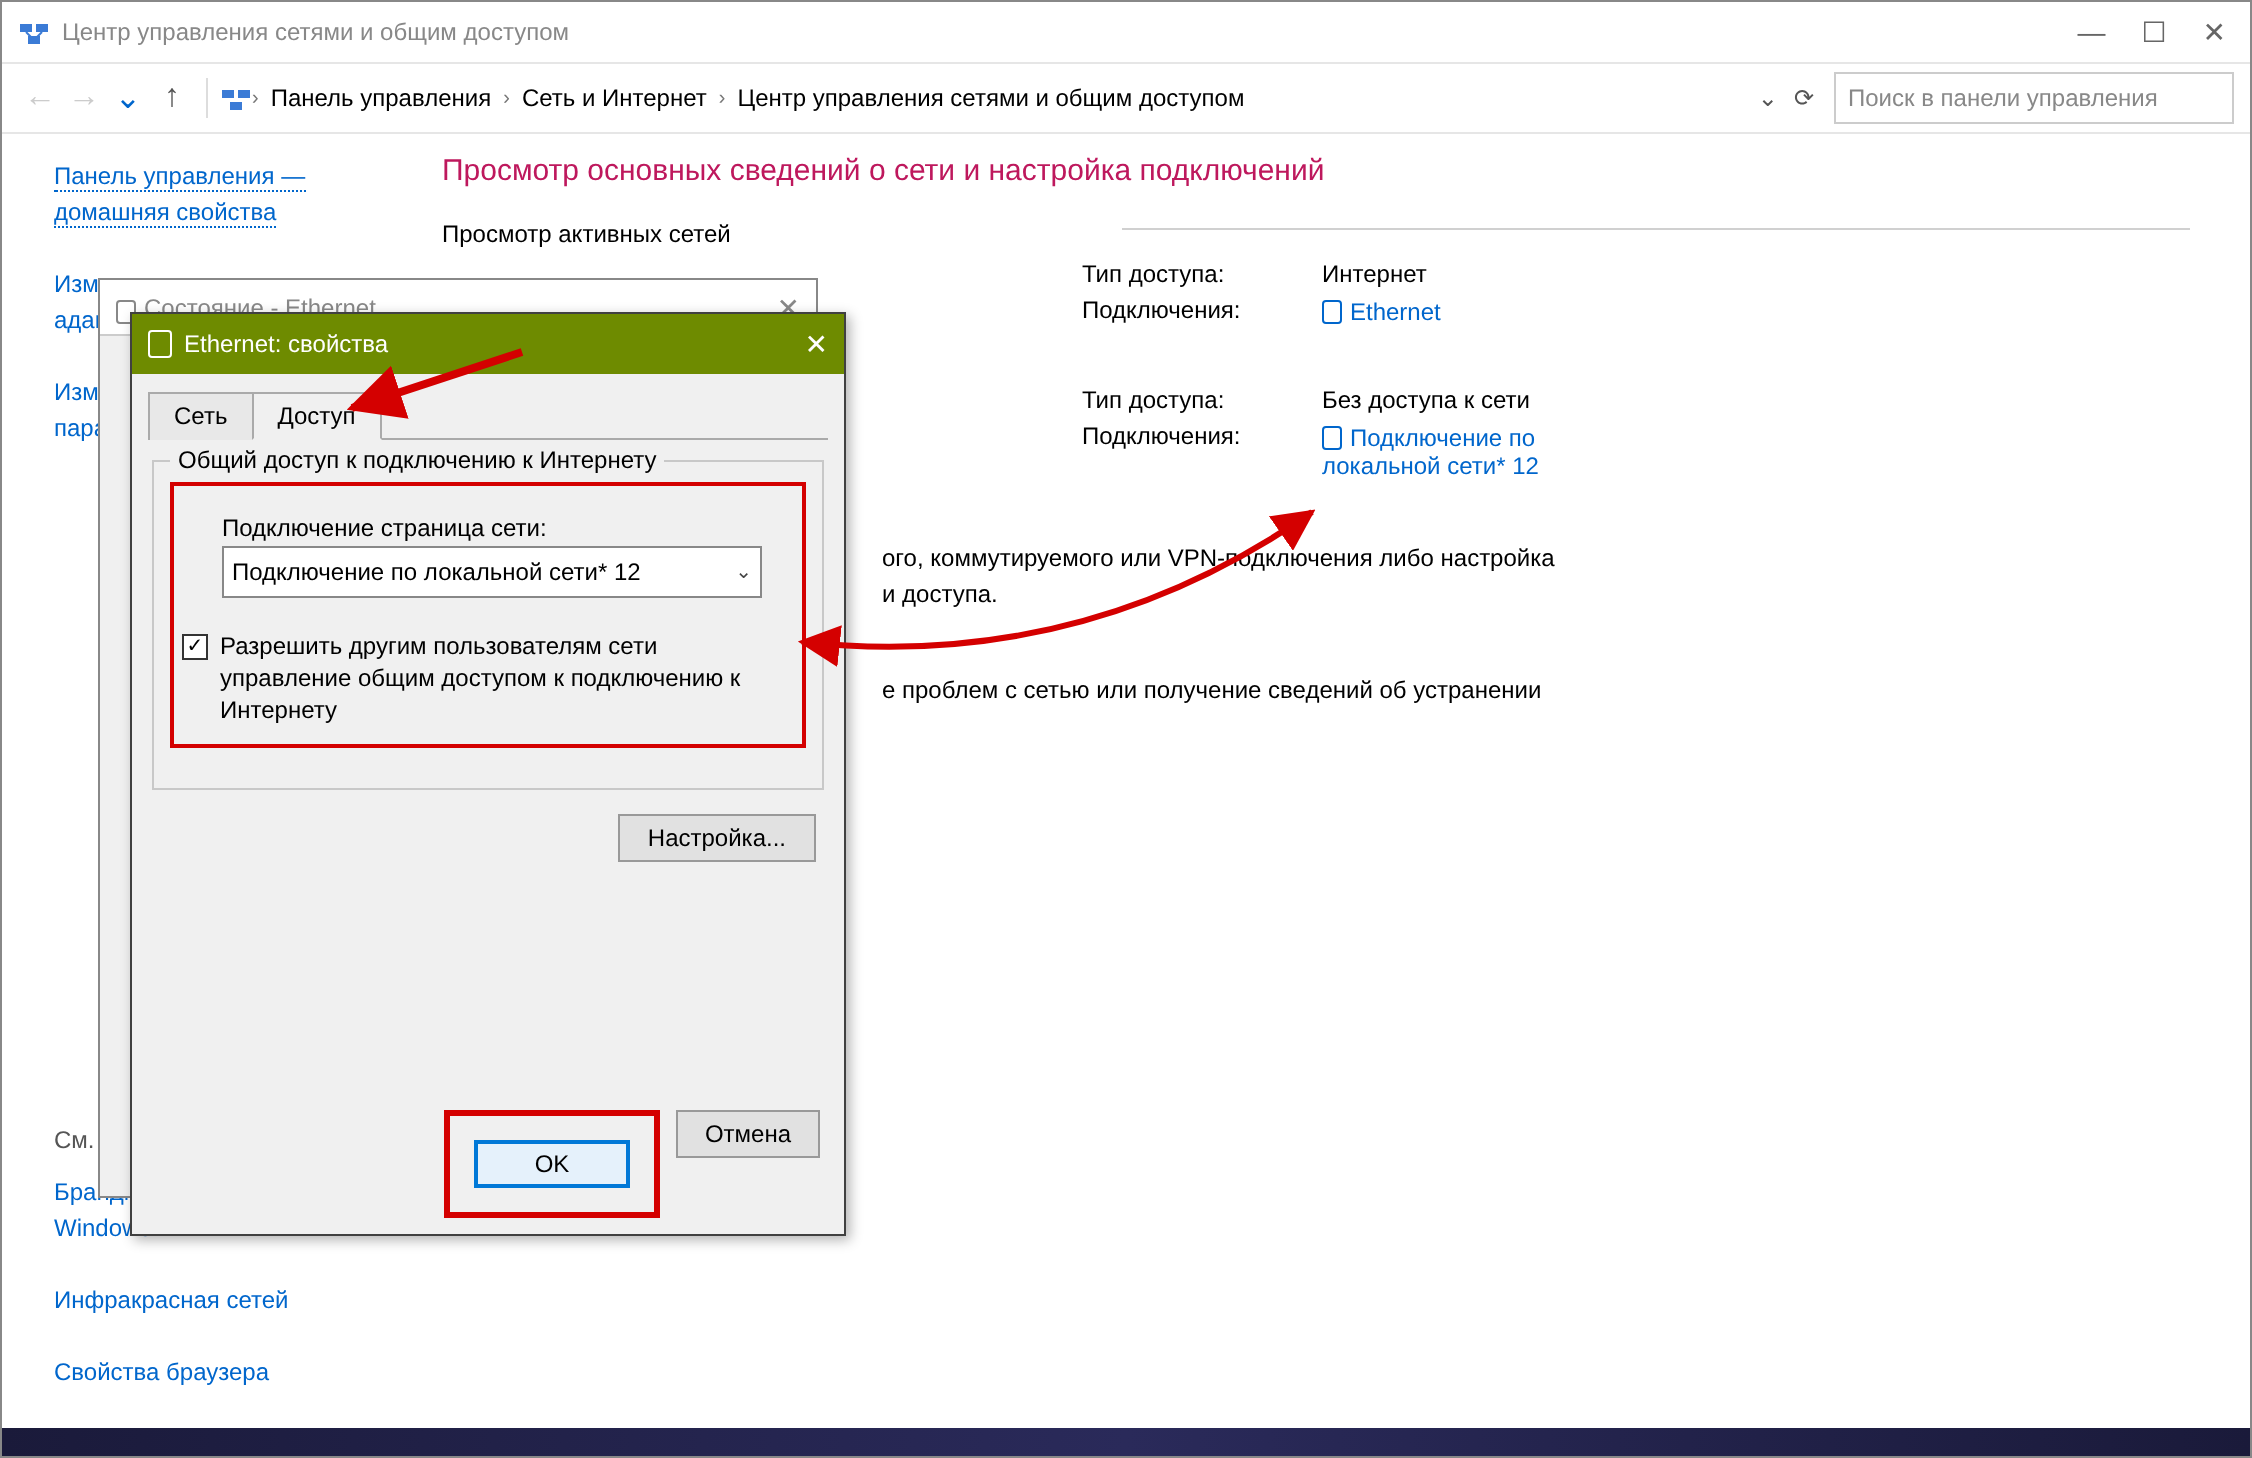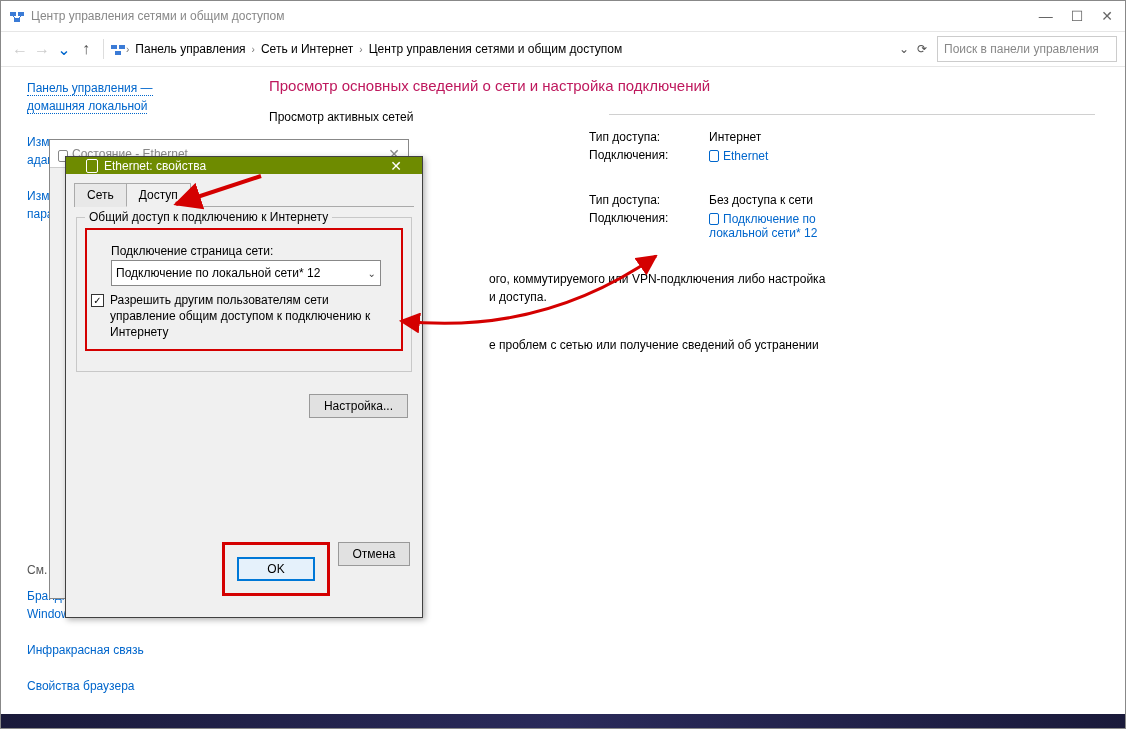--- a/index.html
+++ b/index.html
@@ -33,23 +33,23 @@
     border-top: 1px solid #e6e6e6;
     border-bottom: 1px solid #e6e6e6;
   }
   .nav-arrow { width: 22px; text-align: center; color: #555; font-size: 16px; }
   .nav-arrow.disabled { color: #ccc; }
   .nav-sep { width: 1px; height: 20px; background: #ddd; margin: 0 6px; }
   .breadcrumbs { display: flex; align-items: center; gap: 6px; flex: 1; }
   .crumb { color: #000; }
   .crumb-caret { color: #777; font-size: 10px; }
   .addr-dd-refresh { display: flex; align-items: center; gap: 8px; color: #555; margin-right:10px; }
-  .search-box { width: 180px; height: 26px; border: 1px solid #ccc; display: flex; align-items:center; padding:0 6px; color:#888; }
-
-  .content { display: flex; position: relative; height: calc(100% - 66px - 14px); gap: 48px; }
+  .search-box { width: 200px; height: 26px; border: 1px solid #ccc; display: flex; align-items:center; padding:0 6px; color:#888; }
+
+  .content { display: flex; position: relative; height: calc(100% - 66px - 14px); }
   .left-pane { width: 200px; padding: 12px 8px 0 26px; }
   .left-pane a { color: #0066cc; text-decoration: none; display:block; line-height:1.5; }
   .left-pane a.dotted { border-bottom: 1px dotted #0066cc; display:inline; }
   .left-group { margin-bottom: 18px; }
   .left-see-also { color:#555; margin-top: 340px; }
 
   .right-pane { flex: 1; padding: 10px 20px 0 20px; position:relative; }
   .head1 { color: #be185d; font-size: 15px; margin-bottom: 16px; }
   .fieldset-label { color: #000; margin-bottom: 6px; }
   .fieldset-hr { height:1px; background:#d0d0d0; position:absolute; left:360px; right:30px; top:47px; }
@@ -80,25 +80,25 @@
     position:absolute;
     left: 64px;
     top: 155px;
     width: 358px;
     height: 462px;
     background: #f0f0f0;
     border: 1px solid #404040;
     box-shadow: 2px 2px 6px rgba(0,0,0,0.3);
   }
   .dlg-title {
-    height: 17px;
+    height: 30px;
     background: #6e8b3d; 
     background: #6e8b00;
     color: #fff;
-    display:flex; align-items:center; padding:0 20px;
+    display:flex; align-items:center; padding:0 8px;
     font-size:12px;
   }
   .dlg-title .net-ic { width:12px; height:14px; border:1px solid #fff; border-radius:2px; margin-right:6px; }
   .dlg-title .dlg-x { margin-left:auto; color:#fff; font-size:14px; }
 
   .dlg-body { padding: 8px 8px; position:relative; height: calc(100% - 30px); }
   .tabs { display:flex; border-bottom:1px solid #aaa; }
   .tab { padding: 4px 12px; border:1px solid #aaa; border-bottom:none; background:#e8e8e8; margin-right:-1px; position:relative; top:1px; cursor:default; }
   .tab.active { background:#f0f0f0; border-bottom:1px solid #f0f0f0; }
 
@@ -201,38 +201,38 @@
   <div class="search-box">
     <span>Поиск в панели управления</span>
   </div>
 </div>
 
 <div class="content">
 
   <div class="left-pane">
     <div class="left-group">
       <a class="dotted">Панель управления —</a><br>
-      <a class="dotted">домашняя локальной</a>
+      <a class="dotted">домашняя свойства</a>
     </div>
     <div class="left-group">
       <a>Изменение параметров</a>
       <a>адаптера</a>
     </div>
     <div class="left-group">
       <a>Изменение</a>
       <a>параметров</a>
     </div>
 
     <div class="left-see-also">См. также</div>
     <div class="left-group" style="margin-top:10px;">
       <a>Брандмауэр Защитника</a>
       <a>Windows</a>
     </div>
     <div class="left-group">
-      <a>Инфракрасная связь</a>
+      <a>Инфракрасная сетей</a>
     </div>
     <div class="left-group">
       <a>Свойства браузера</a>
     </div>
   </div>
 
   <div class="right-pane">
     <div class="head1">Просмотр основных сведений о сети и настройка подключений</div>
     <div class="fieldset-label">Просмотр активных сетей</div>
     <div class="fieldset-hr"></div>
@@ -294,21 +294,21 @@
 
     <div class="groupbox">
       <span class="legend">Общий доступ к подключению к Интернету</span>
 
       <div class="highlight-box">
         <div class="combo-label">Подключение страница сети:</div>
         <div class="combo">
           <span>Подключение по локальной сети* 12</span>
           <span class="caret">⌄</span>
         </div>
-        <div class="chk-row" style="margin-top:6px;">
+        <div class="chk-row" style="margin-top:16px;">
           <span class="chk checked"></span>
           <span class="chk-label">Разрешить другим пользователям сети управление общим доступом к подключению к Интернету</span>
         </div>
       </div>
     </div>
 
     <div class="btn settings-btn">Настройка...</div>
 
     <div class="dlg-footer">
       <span class="ok-wrap">

